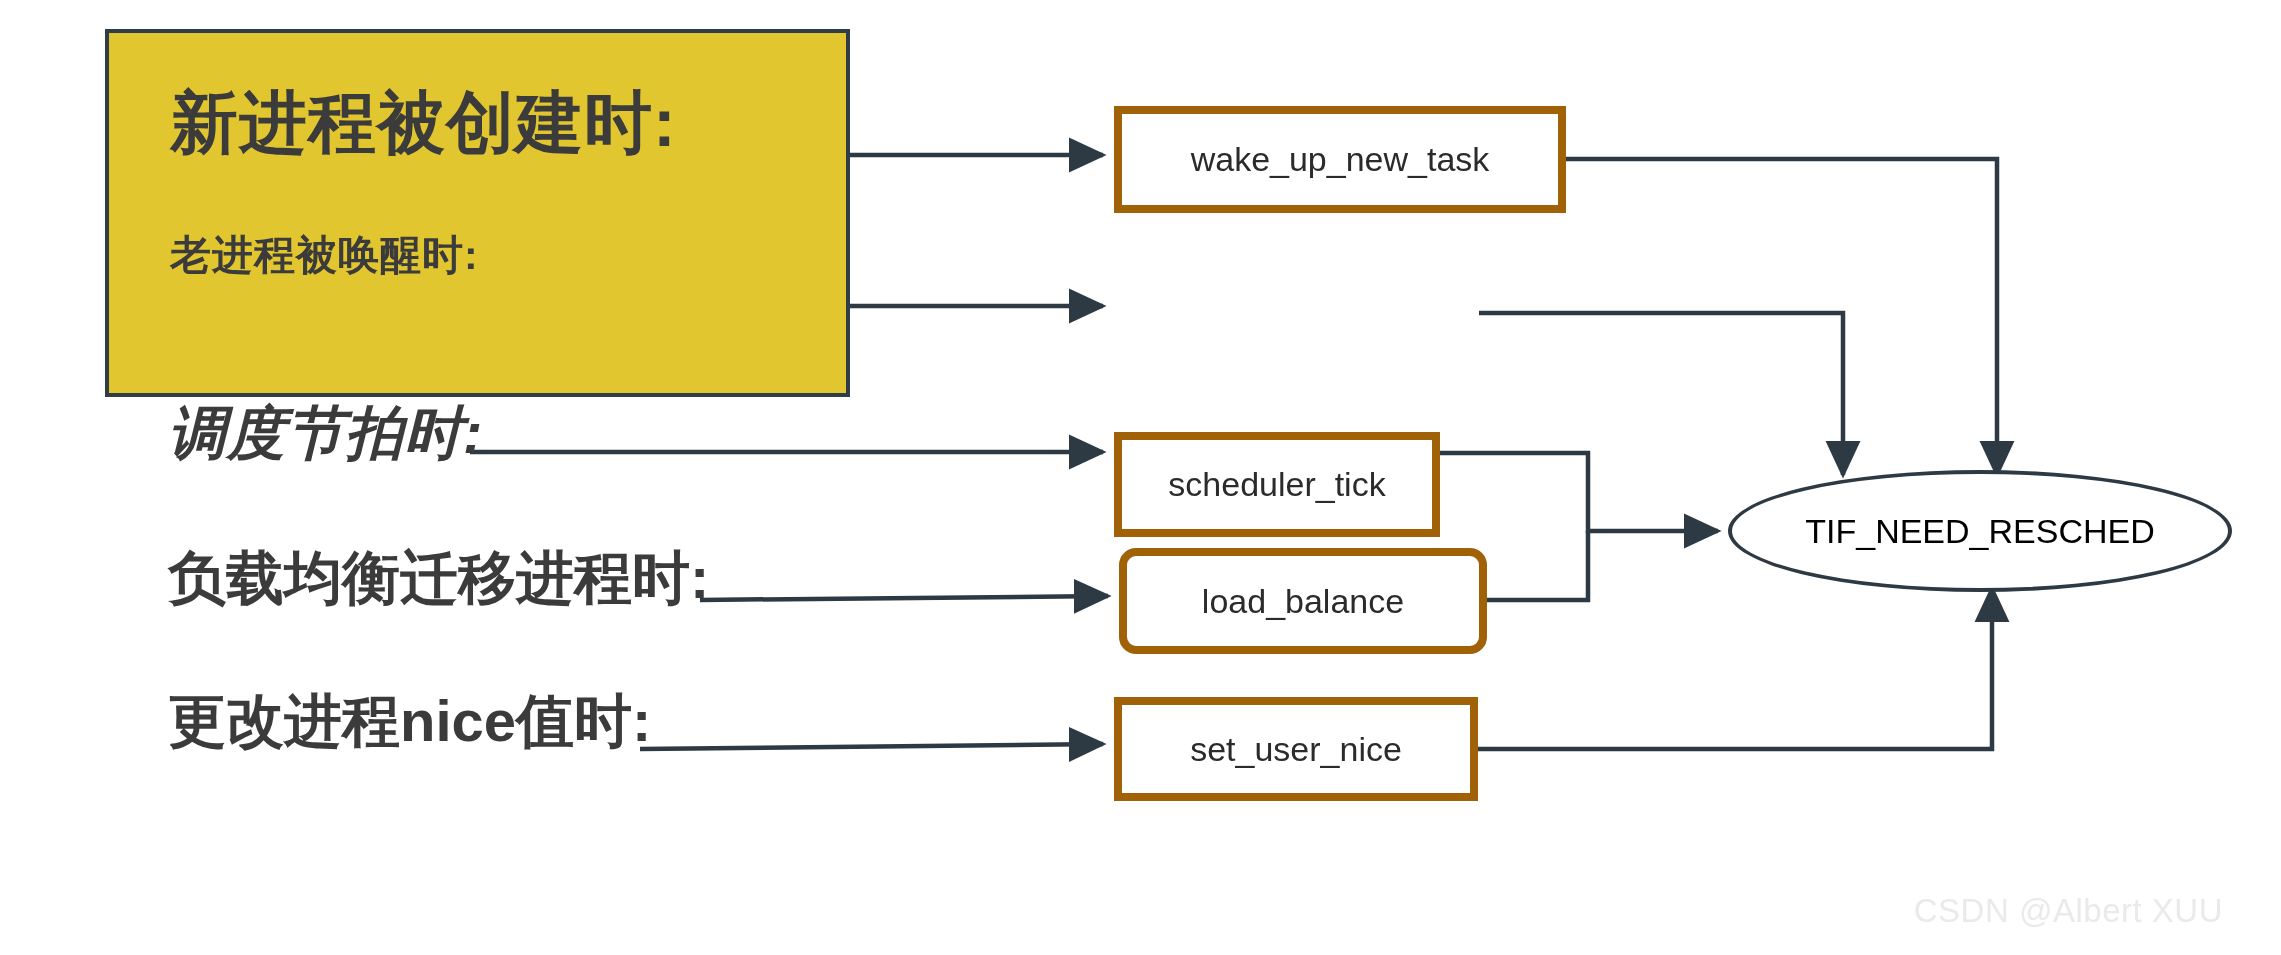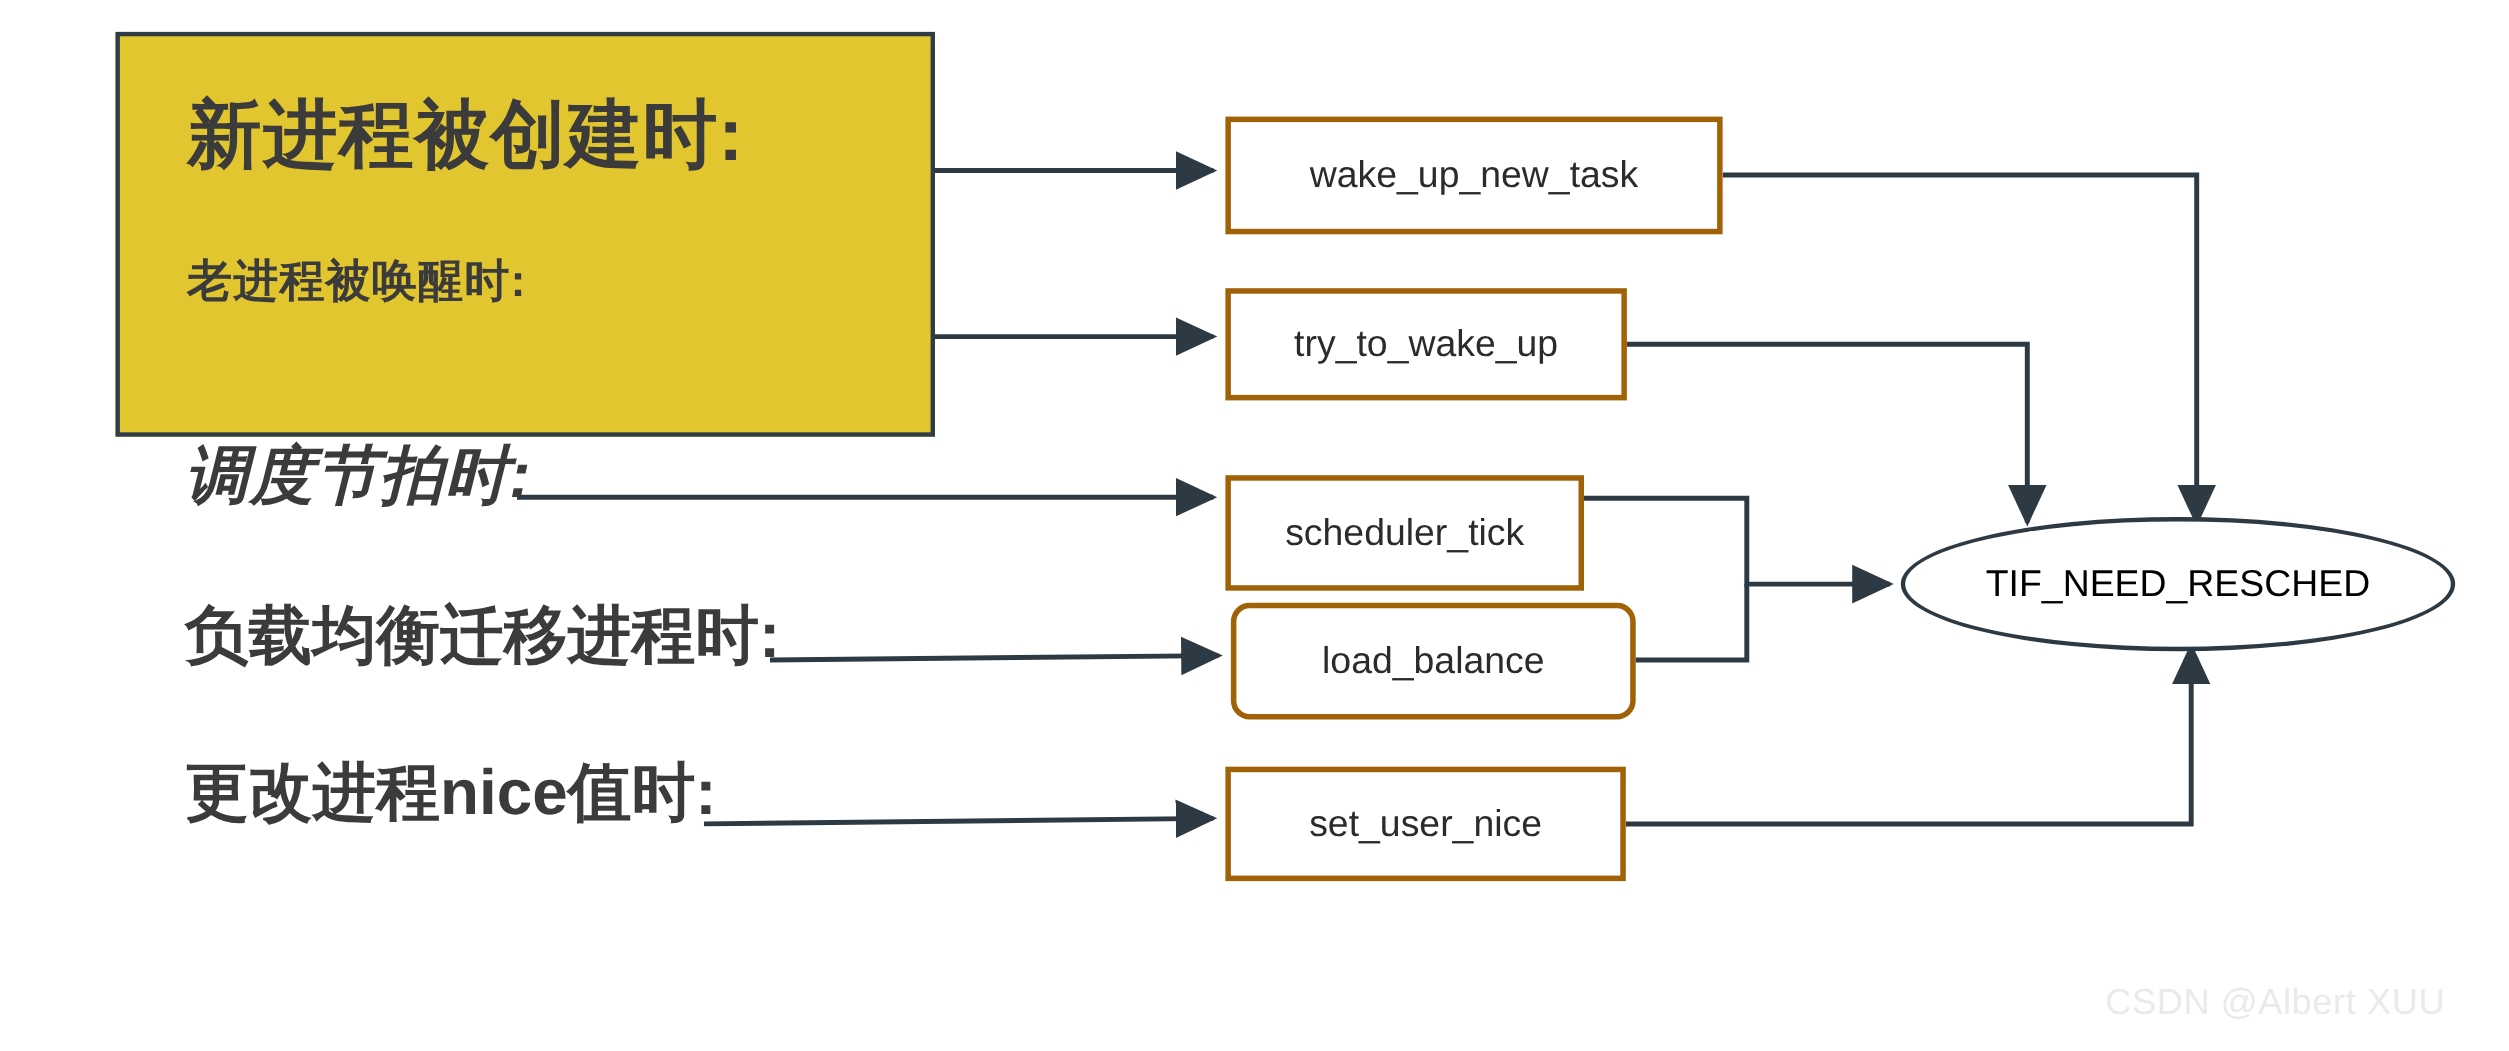--- a/index.html
+++ b/index.html
@@ -50,21 +50,21 @@
   .trigger-label.t0 { left: 170px; top: 88px;  font-size: 68px; letter-spacing: 1px; }
   .trigger-label.t1 { left: 170px; top: 235px; font-size: 41px; letter-spacing: 1px; }
   .trigger-label.t2 { left: 168px; top: 404px; font-size: 58px; letter-spacing: 1px; font-style: italic; }
   .trigger-label.t3 { left: 168px; top: 549px; font-size: 58px; letter-spacing: 0px; }
   .trigger-label.t4 { left: 168px; top: 692px; font-size: 58px; letter-spacing: 0px; }
 
   
   .fn-box {
     position: absolute;
     background: #ffffff;
-    border: 5px solid #a16207;
+    border: 8px solid #a16207;
     box-sizing: border-box;
     display: flex;
     align-items: center;
     justify-content: center;
     color: #2b2b2b;
     font-size: 34px;
     font-weight: normal;
     font-family: "Liberation Sans", "DejaVu Sans", sans-serif;
     white-space: nowrap;
   }
@@ -137,21 +137,20 @@
 
   <div class="highlight-box"></div>
 
   <div class="trigger-label t0">新进程被创建时:</div>
   <div class="trigger-label t1">老进程被唤醒时:</div>
   <div class="trigger-label t2">调度节拍时:</div>
   <div class="trigger-label t3">负载均衡迁移进程时:</div>
   <div class="trigger-label t4">更改进程nice值时:</div>
 
   <div class="fn-box b0">wake_up_new_task</div>
-  <div class="fn-box b1">try_to_wake_up</div>
   <div class="fn-box b2">scheduler_tick</div>
   <div class="fn-box b3">load_balance</div>
   <div class="fn-box b4">set_user_nice</div>
 
   <div class="target-node">TIF_NEED_RESCHED</div>
 
   <div class="watermark">CSDN @Albert XUU</div>
 
 </div>
 

